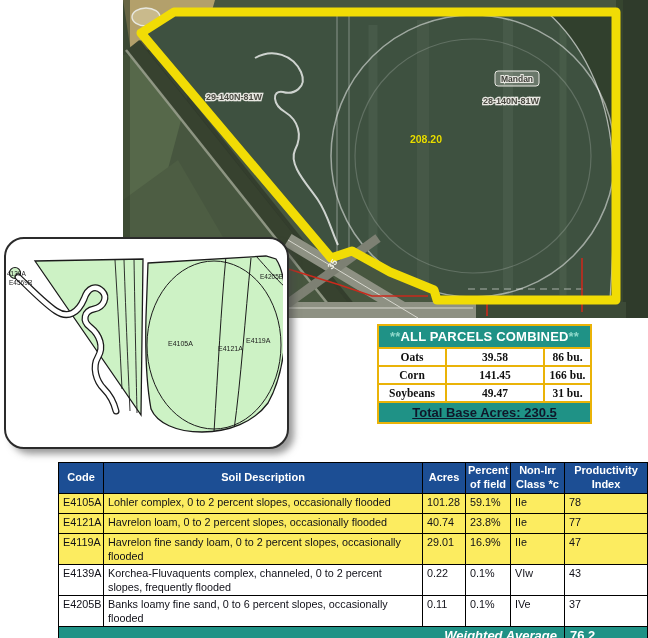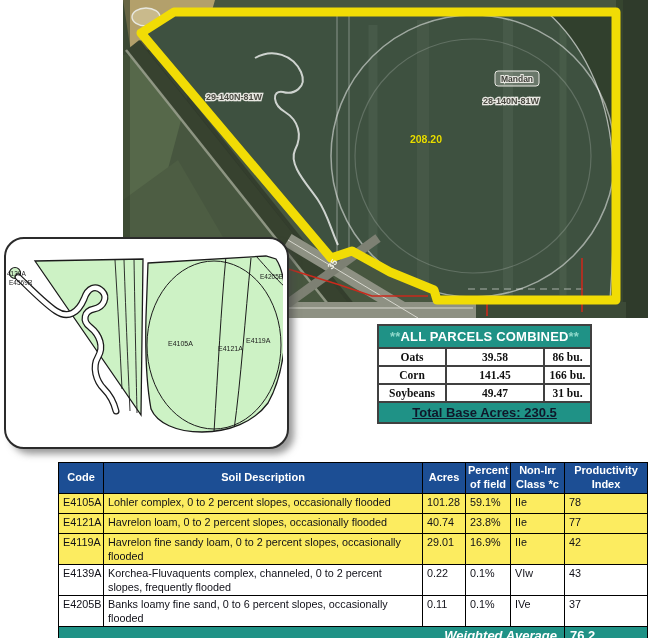--- a/index.html
+++ b/index.html
@@ -12,21 +12,21 @@
 
   
   .soilmap{position:absolute;left:4px;top:237px;width:281px;height:208px;z-index:2;
            background:#ffffff;border:2px solid #2b2b2b;border-radius:20px;
            box-shadow:6px 6px 7px -1px rgba(70,70,70,.55);}
   .soilmap svg{display:block;border-radius:18px;}
 
   
   .croptable{position:absolute;left:377px;top:324px;width:213px;z-index:3;
              border-collapse:collapse;table-layout:fixed;}
-  .croptable td,.croptable th{border:2px solid #404040;text-align:center;padding:0;
+  .croptable td,.croptable th{border:2px solid #eab308;text-align:center;padding:0;
              font-family:"Liberation Sans",sans-serif;}
   .croptable .title{background:var(--teal);color:#fff;font-weight:bold;font-size:13px;height:21px;letter-spacing:.2px;}
   .croptable .title .star{color:#8FD9CB;}
   .croptable th{background:var(--blue);color:#fff;font-size:12px;height:19px;}
   .croptable td.data{background:#fff;color:#101010;font-weight:bold;font-size:11.5px;height:16px;font-family:Liberation Serif, serif;}
   .croptable .foot{background:var(--teal);color:#0f172a;font-weight:bold;font-size:13px;height:19px;text-decoration:underline;}
 
   
   .soiltable{position:absolute;left:58px;top:462px;width:589px;z-index:3;
              border-collapse:collapse;table-layout:fixed;}
@@ -221,21 +221,21 @@
           <td>23.8%</td>
           <td>IIe</td>
           <td>77</td>
         </tr>
         <tr class="hl double">
           <td>E4119A</td>
           <td>Havrelon fine sandy loam, 0 to 2 percent slopes, occasionally flooded</td>
           <td>29.01</td>
           <td>16.9%</td>
           <td>IIe</td>
-          <td>42</td>
+          <td>47</td>
         </tr>
         <tr class="double">
           <td>E4139A</td>
           <td>Korchea-Fluvaquents complex, channeled, 0 to 2 percent slopes, frequently flooded</td>
           <td>0.22</td>
           <td>0.1%</td>
           <td>VIw</td>
           <td>43</td>
         </tr>
         <tr class="double">

